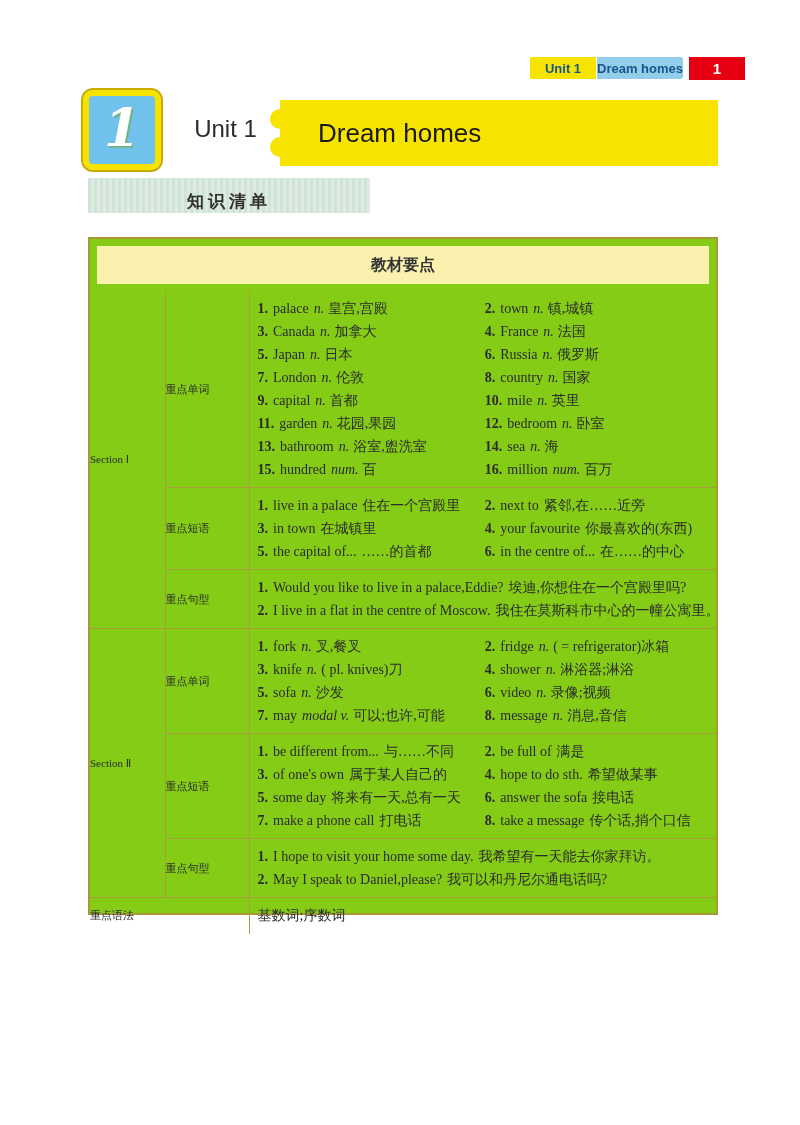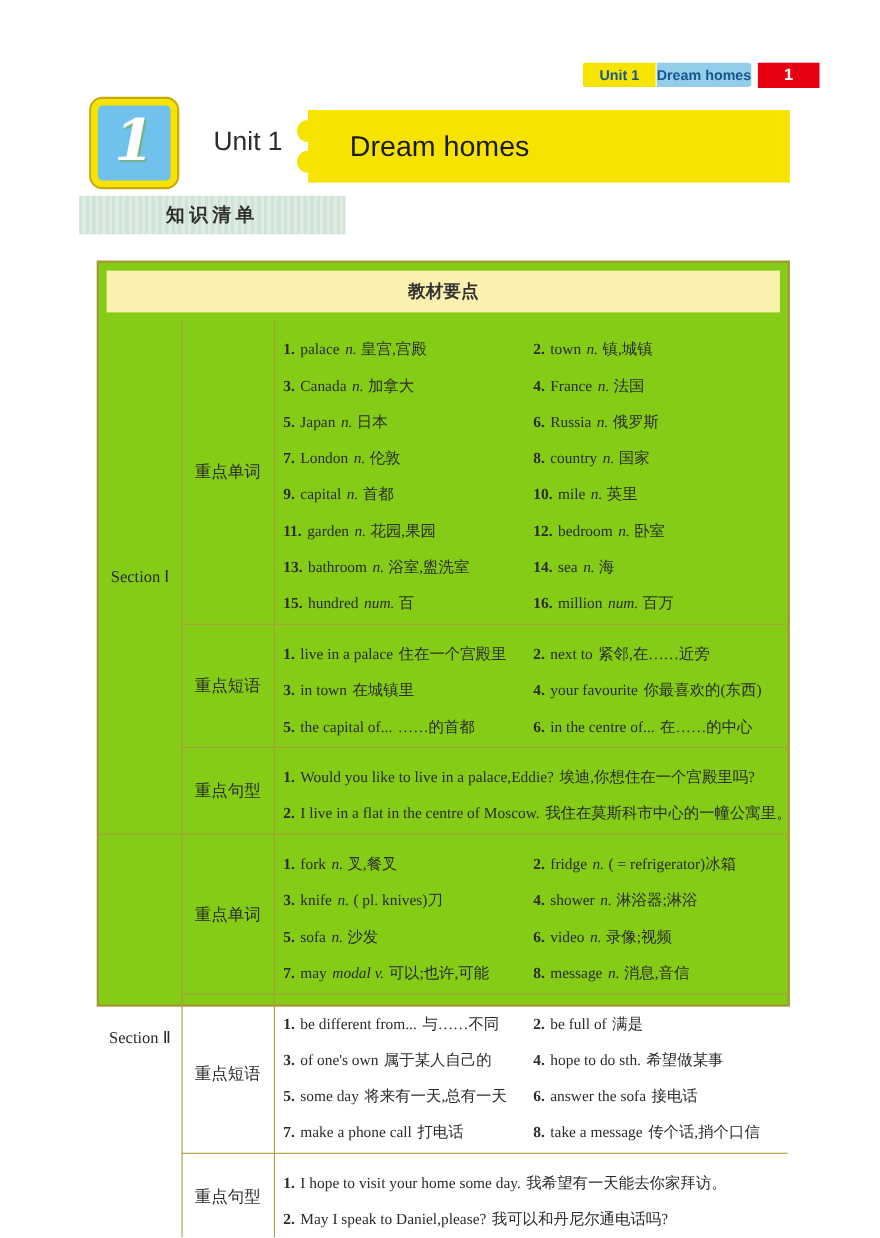--- a/index.html
+++ b/index.html
@@ -28,38 +28,38 @@
   .unit-label { position: absolute; left: 178px; top: 0; width: 95px; height: 82px;
     display: flex; align-items: center; justify-content: center;
     font: 400 24px "Liberation Sans", sans-serif; color: #2b2b2b; }
   .banner-bar { position: absolute; left: 280px; top: 12px; width: 438px; height: 66px;
     background: #f6e400; display: flex; align-items: center; }
   .banner-bump { position: absolute; background: #f6e400; width: 20px; height: 20px; border-radius: 50%; left: -10px; }
   .bump-top { top: 9px; } .bump-bottom { bottom: 9px; }
   .banner-title { font: 400 26px "Liberation Sans", sans-serif; color: #1a1a1a; margin-left: 38px; }
 
   
-  .kb-band { position: absolute; top: 178px; left: 72px; width: 242px; height: 35px;
+  .kb-band { position: absolute; top: 178px; left: 88px; width: 282px; height: 35px;
     background: repeating-linear-gradient(90deg, #cfe3d7 0 3px, #ddebe2 3px 6px);
-    display: flex; align-items: center; justify-content: center; }
+    display: flex; align-items: flex-end; justify-content: center; }
   .kb-band span { font: 700 17px "Liberation Sans", sans-serif; color: #2f2f2f; letter-spacing: 4px; }
 
   
   .outer-box { position: absolute; top: 237px; left: 88px; width: 630px; height: 678px;
     border: 2px solid #a89838; background: #84cc16; }
   .table-header { margin: 7px; height: 38px; background: #fbf1ae;
     display: flex; align-items: center; justify-content: center;
     font: 700 16px "Liberation Sans", sans-serif; color: #333333; }
   table.grid { width: 626px; table-layout: fixed; border-collapse: collapse; border: hidden; }
   .grid td { border: 1px solid #ab9d3c; vertical-align: middle; color: #2b2b2b; }
   .col-section { width: 75px; } .col-label { width: 84px; } .col-content { width: 467px; }
-  td.lab { text-align: center; font-size: 15px; }
+  td.lab { text-align: left; font-size: 11px; }
   td.content { padding: 6px 4px 6px 8px; font-size: 14px; }
   .two-col { display: grid; grid-template-columns: 50% 50%; }
-  .item, .line { line-height: 23px; white-space: nowrap; margin-top: 10px; }
+  .item, .line { line-height: 23px; white-space: nowrap; }
   .item b, .line b { font-weight: 700; margin-right: 5px; }
   .item .en, .line .en { margin-right: 5px; }
   .item i { font-style: italic; margin-right: 4px; font-family: "Liberation Serif", serif; }
   .h-words1 { height: 188px; } .h-phr1 { height: 80px; } .h-sen1 { height: 57px; }
   .h-words2 { height: 101px; } .h-phr2 { height: 104px; } .h-sen2 { height: 56px; }
   .h-gram { height: 36px; }
 </style>
 </head>
 <body>
 

